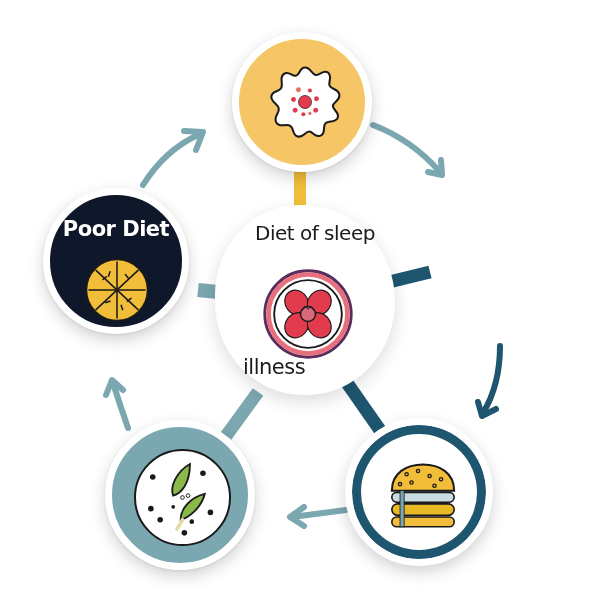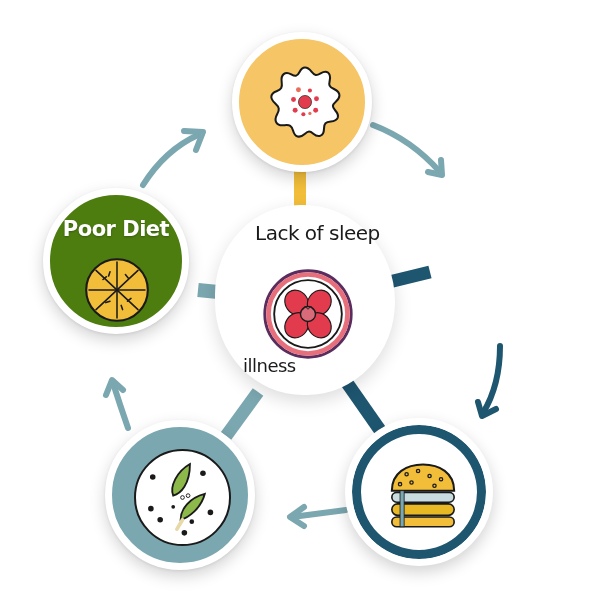--- a/index.html
+++ b/index.html
@@ -65,21 +65,21 @@
       <circle cx="56" cy="36" r="2.5" fill="#E23B4E"></circle>
       <circle cx="36" cy="47" r="3" fill="#E23B4E"></circle>
       <circle cx="64" cy="46" r="3" fill="#E23B4E"></circle>
       <circle cx="38" cy="60" r="3" fill="#E23B4E"></circle>
       <circle cx="63" cy="60" r="3" fill="#E23B4E"></circle>
       <circle cx="48" cy="65" r="2.5" fill="#E23B4E"></circle>
       <circle cx="56" cy="64" r="2" fill="#E76F5A"></circle>
     </svg>
   </div>
 
-  <div class="node" style="left:43px; top:188px; width:146px; height:146px; background:#4d7c0f;">
+  <div class="node" style="left:43px; top:188px; width:146px; height:146px; background:#0f172a;">
     <div class="node-label" style="top:22px; font-size:21px;">Poor Diet</div>
     <svg class="icon-wrap" viewBox="0 0 100 100" style="left:32px; top:60px; width:70px; height:70px;">
       <circle cx="50" cy="50" r="44" fill="#F2BE3A" stroke="#1a1a1a" stroke-width="3"></circle>
       <g stroke="#1a1a1a" stroke-width="2.2" fill="none" stroke-linecap="round">
         <line x1="20" y1="22" x2="80" y2="78"></line>
         <line x1="80" y1="22" x2="20" y2="78"></line>
         <line x1="10" y1="50" x2="90" y2="50"></line>
         <line x1="50" y1="10" x2="50" y2="90"></line>
         <path d="M30 35 l5 -4 M62 28 l4 5 M70 62 l-5 4 M34 68 l6 -2 M56 72 l2 6 M40 24 l-2 6"></path>
       </g>
@@ -122,30 +122,30 @@
         <path d="M58 14 C44 22 36 38 40 48 C48 46 58 36 58 14 Z" fill="#8DB84A" stroke="#1a1a1a" stroke-width="2"></path>
         <path d="M74 46 C58 50 48 62 48 74 C56 72 70 62 74 46 Z" fill="#8DB84A" stroke="#1a1a1a" stroke-width="2"></path>
         <path d="M50 74 L44 84" stroke="#E8D9A8" stroke-width="4" stroke-linecap="round"></path>
         <circle cx="50" cy="50" r="2" fill="none" stroke="#1a1a1a" stroke-width="1"></circle>
         <circle cx="56" cy="48" r="2" fill="none" stroke="#1a1a1a" stroke-width="1"></circle>
       </svg>
     </div>
   </div>
 
   <div class="node" style="left:215px; top:205px; width:180px; height:190px; background:#ffffff; border:none; border-radius:48% 52% 50% 50%; box-shadow:0 6px 18px rgba(0,0,0,0.14);">
-    <div class="center-label" style="left:40px; top:16px; font-size:20px; white-space:nowrap;">Lack of sleep</div>
+    <div class="center-label" style="left:40px; top:16px; font-size:20px; white-space:nowrap;">Diet of sleep</div>
     <svg class="icon-wrap" viewBox="0 0 100 100" style="left:46px; top:62px; width:94px; height:94px;">
       <circle cx="50" cy="50" r="46" fill="#ffffff" stroke="#5A2D5E" stroke-width="3"></circle>
       <circle cx="50" cy="50" r="42" fill="none" stroke="#E76F7C" stroke-width="5"></circle>
       <circle cx="50" cy="50" r="36" fill="#ffffff" stroke="#1a1a1a" stroke-width="2"></circle>
       <g fill="#E23B4E" stroke="#1a1a1a" stroke-width="1.2">
         <ellipse cx="38" cy="38" rx="12" ry="14" transform="rotate(-35 38 38)"></ellipse>
         <ellipse cx="62" cy="38" rx="12" ry="14" transform="rotate(35 62 38)"></ellipse>
         <ellipse cx="38" cy="62" rx="12" ry="14" transform="rotate(35 38 62)"></ellipse>
         <ellipse cx="62" cy="62" rx="12" ry="14" transform="rotate(-35 62 62)"></ellipse>
       </g>
       <circle cx="50" cy="50" r="8" fill="#D96A7A" stroke="#1a1a1a" stroke-width="1.5"></circle>
       <path d="M44 46 l3 -4 l3 3 l3 -3 l3 4" fill="none" stroke="#1a1a1a" stroke-width="1"></path>
     </svg>
-    <div class="center-label" style="left:28px; top:150px; font-size:18px;">illness</div>
+    <div class="center-label" style="left:28px; top:150px; font-size:21px;">illness</div>
   </div>
 
 </div>
 
 </body></html>

